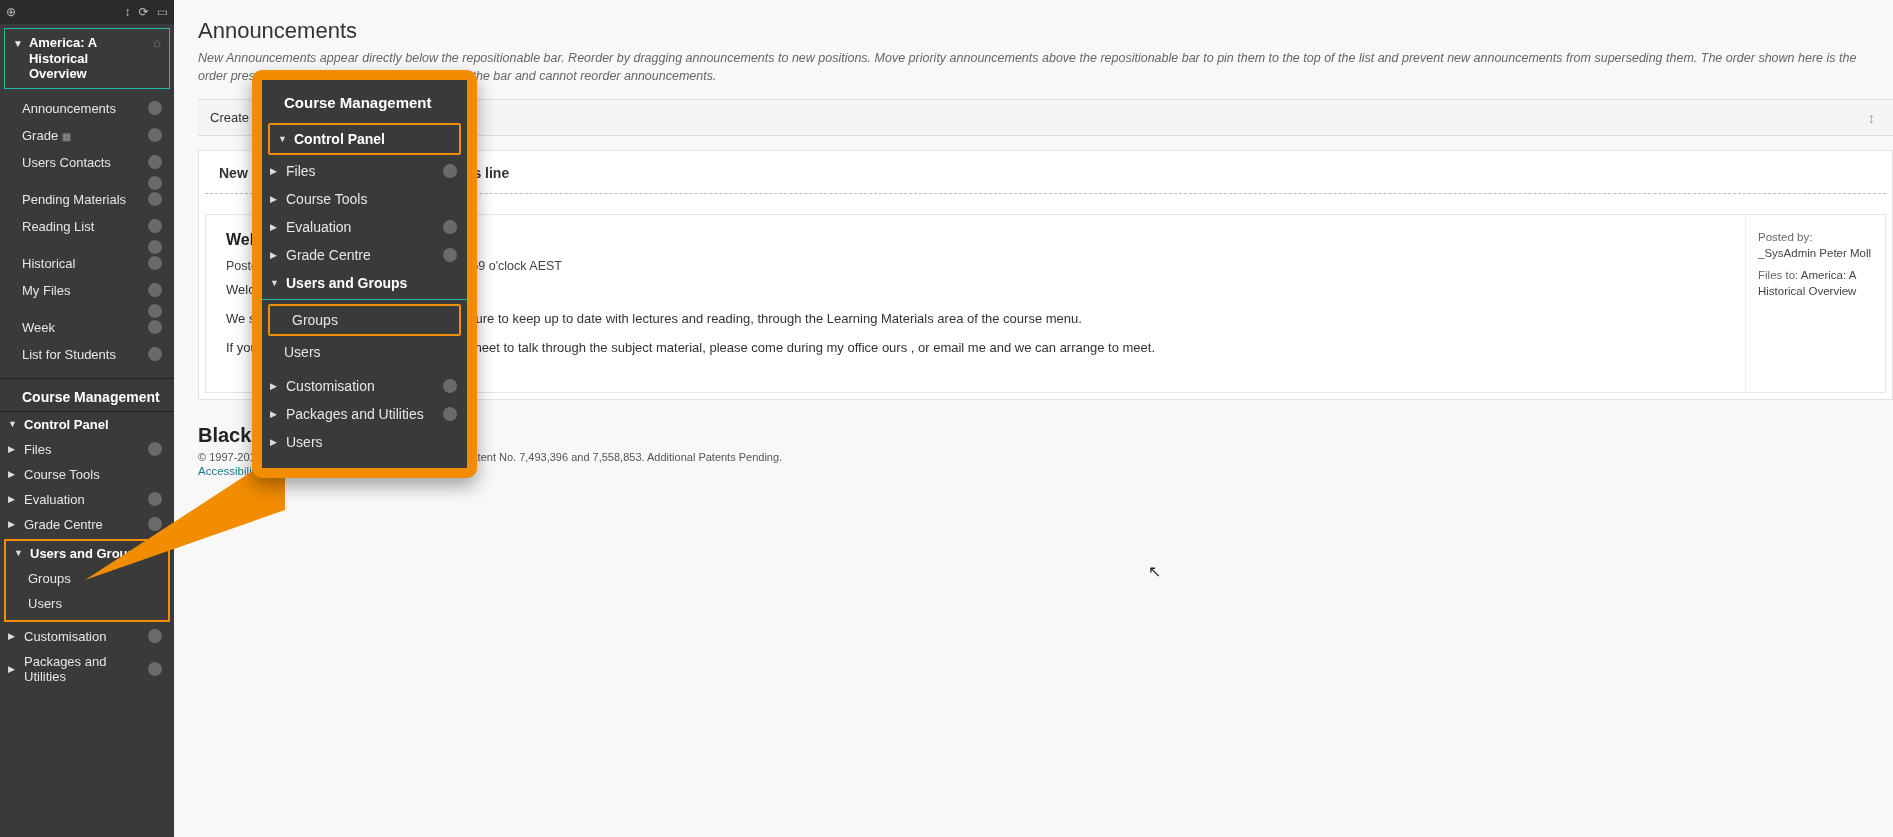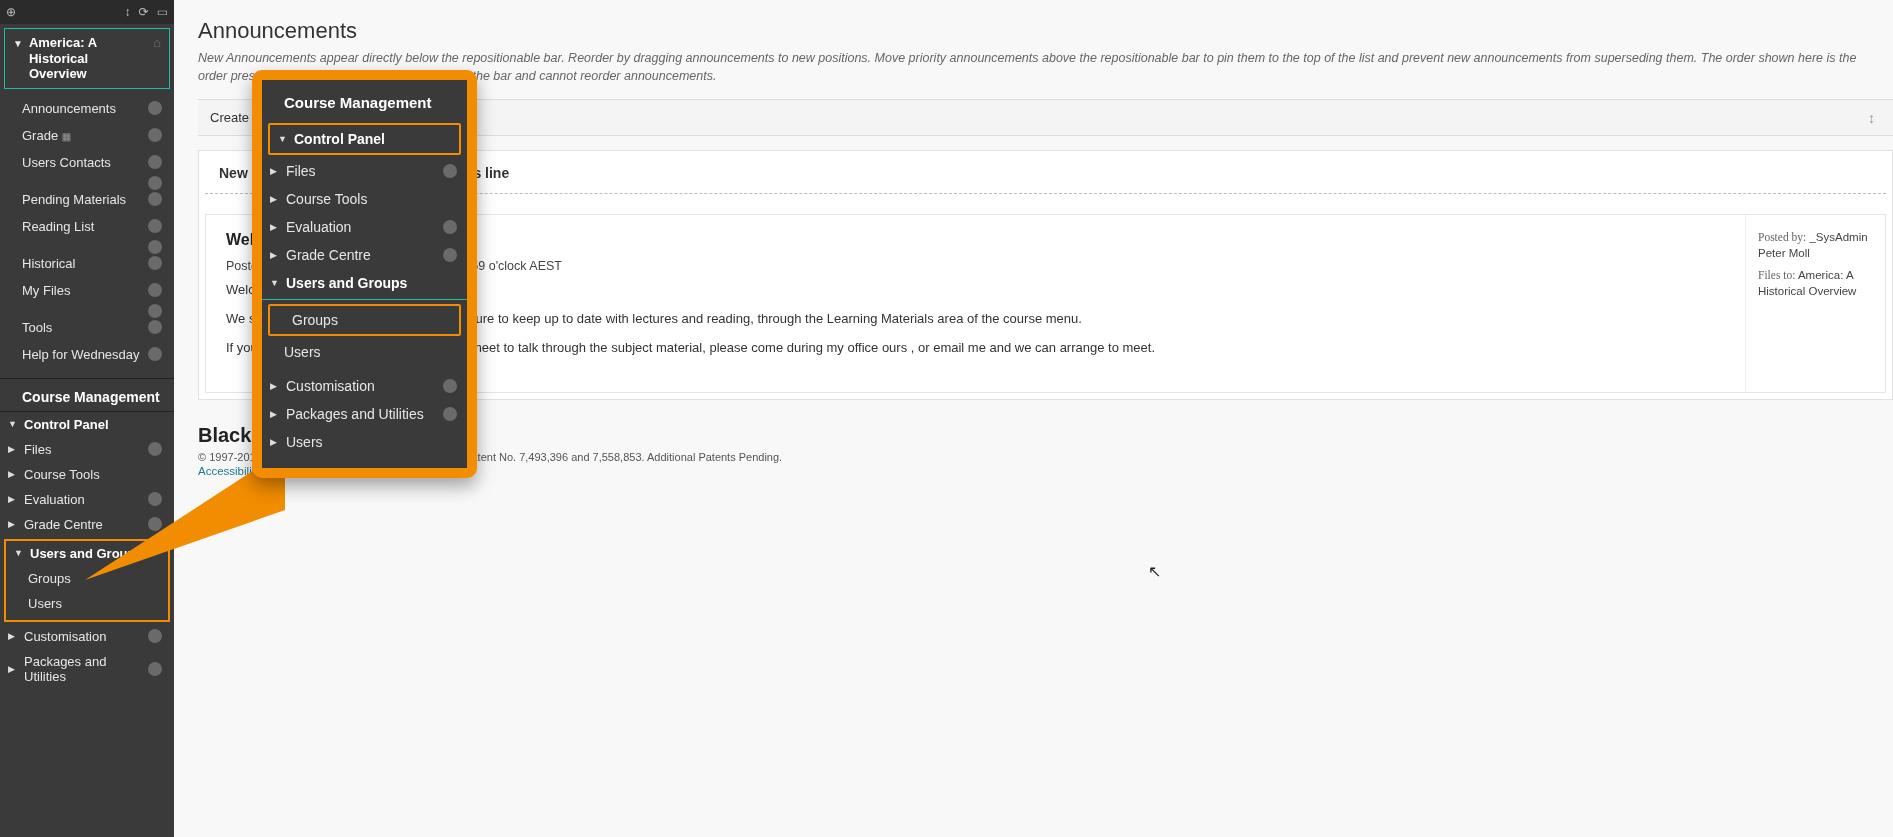--- a/index.html
+++ b/index.html
@@ -163,21 +163,21 @@
   .announcement .body .posted { color:#444; font-size:12.5px; margin-bottom:8px; }
   .announcement .body p { font-size:13px; color:#333; margin-bottom:10px; line-height:1.45; }
   .announcement .meta {
     width:140px;
     border-left:1px solid #eee;
     padding:14px 12px;
     font-size:11.5px;
     color:#444;
     line-height:1.4;
   }
-  .announcement .meta .mlabel { color:#666;font-family:Liberation Serif, serif; }
+  .announcement .meta .mlabel { color:#666; }
   .footer {
     margin-top:24px;
   }
   .footer .brand { font-size:20px; color:#222; font-weight:600; }
   .footer .cr { font-size:11px; color:#555; margin-top:4px; }
   .footer .links { font-size:11.5px; margin-top:2px; }
   .footer .links a { color:#1a7a8c; text-decoration:none; }
   .footer .dot { color:#888; padding:0 6px; }
   .zoom {
     position:absolute;
@@ -284,25 +284,25 @@
     <span class="plus"></span>
   </div>
   <div class="side-link">
     <span>My Files</span>
     <span class="plus"></span>
   </div>
   <div class="side-sep">
       <span class="plus"></span>
     </div>
   <div class="side-link">
-    <span>Tools</span>
-    <span class="plus"></span>
-  </div>
-  <div class="side-link">
-    <span>Help for Wednesday</span>
+    <span>Week</span>
+    <span class="plus"></span>
+  </div>
+  <div class="side-link">
+    <span>List for Students</span>
     <span class="plus"></span>
   </div>
 
   <div style="border-top:1px solid #222;margin-top:10px;"></div>
   <div class="side-heading">Course Management</div>
   <div style="border-top:1px solid #222;"></div>
 
   <div class="side-sub bold">
     <span class="arrow">▼</span>
     <span class="lbl">Control Panel</span>

